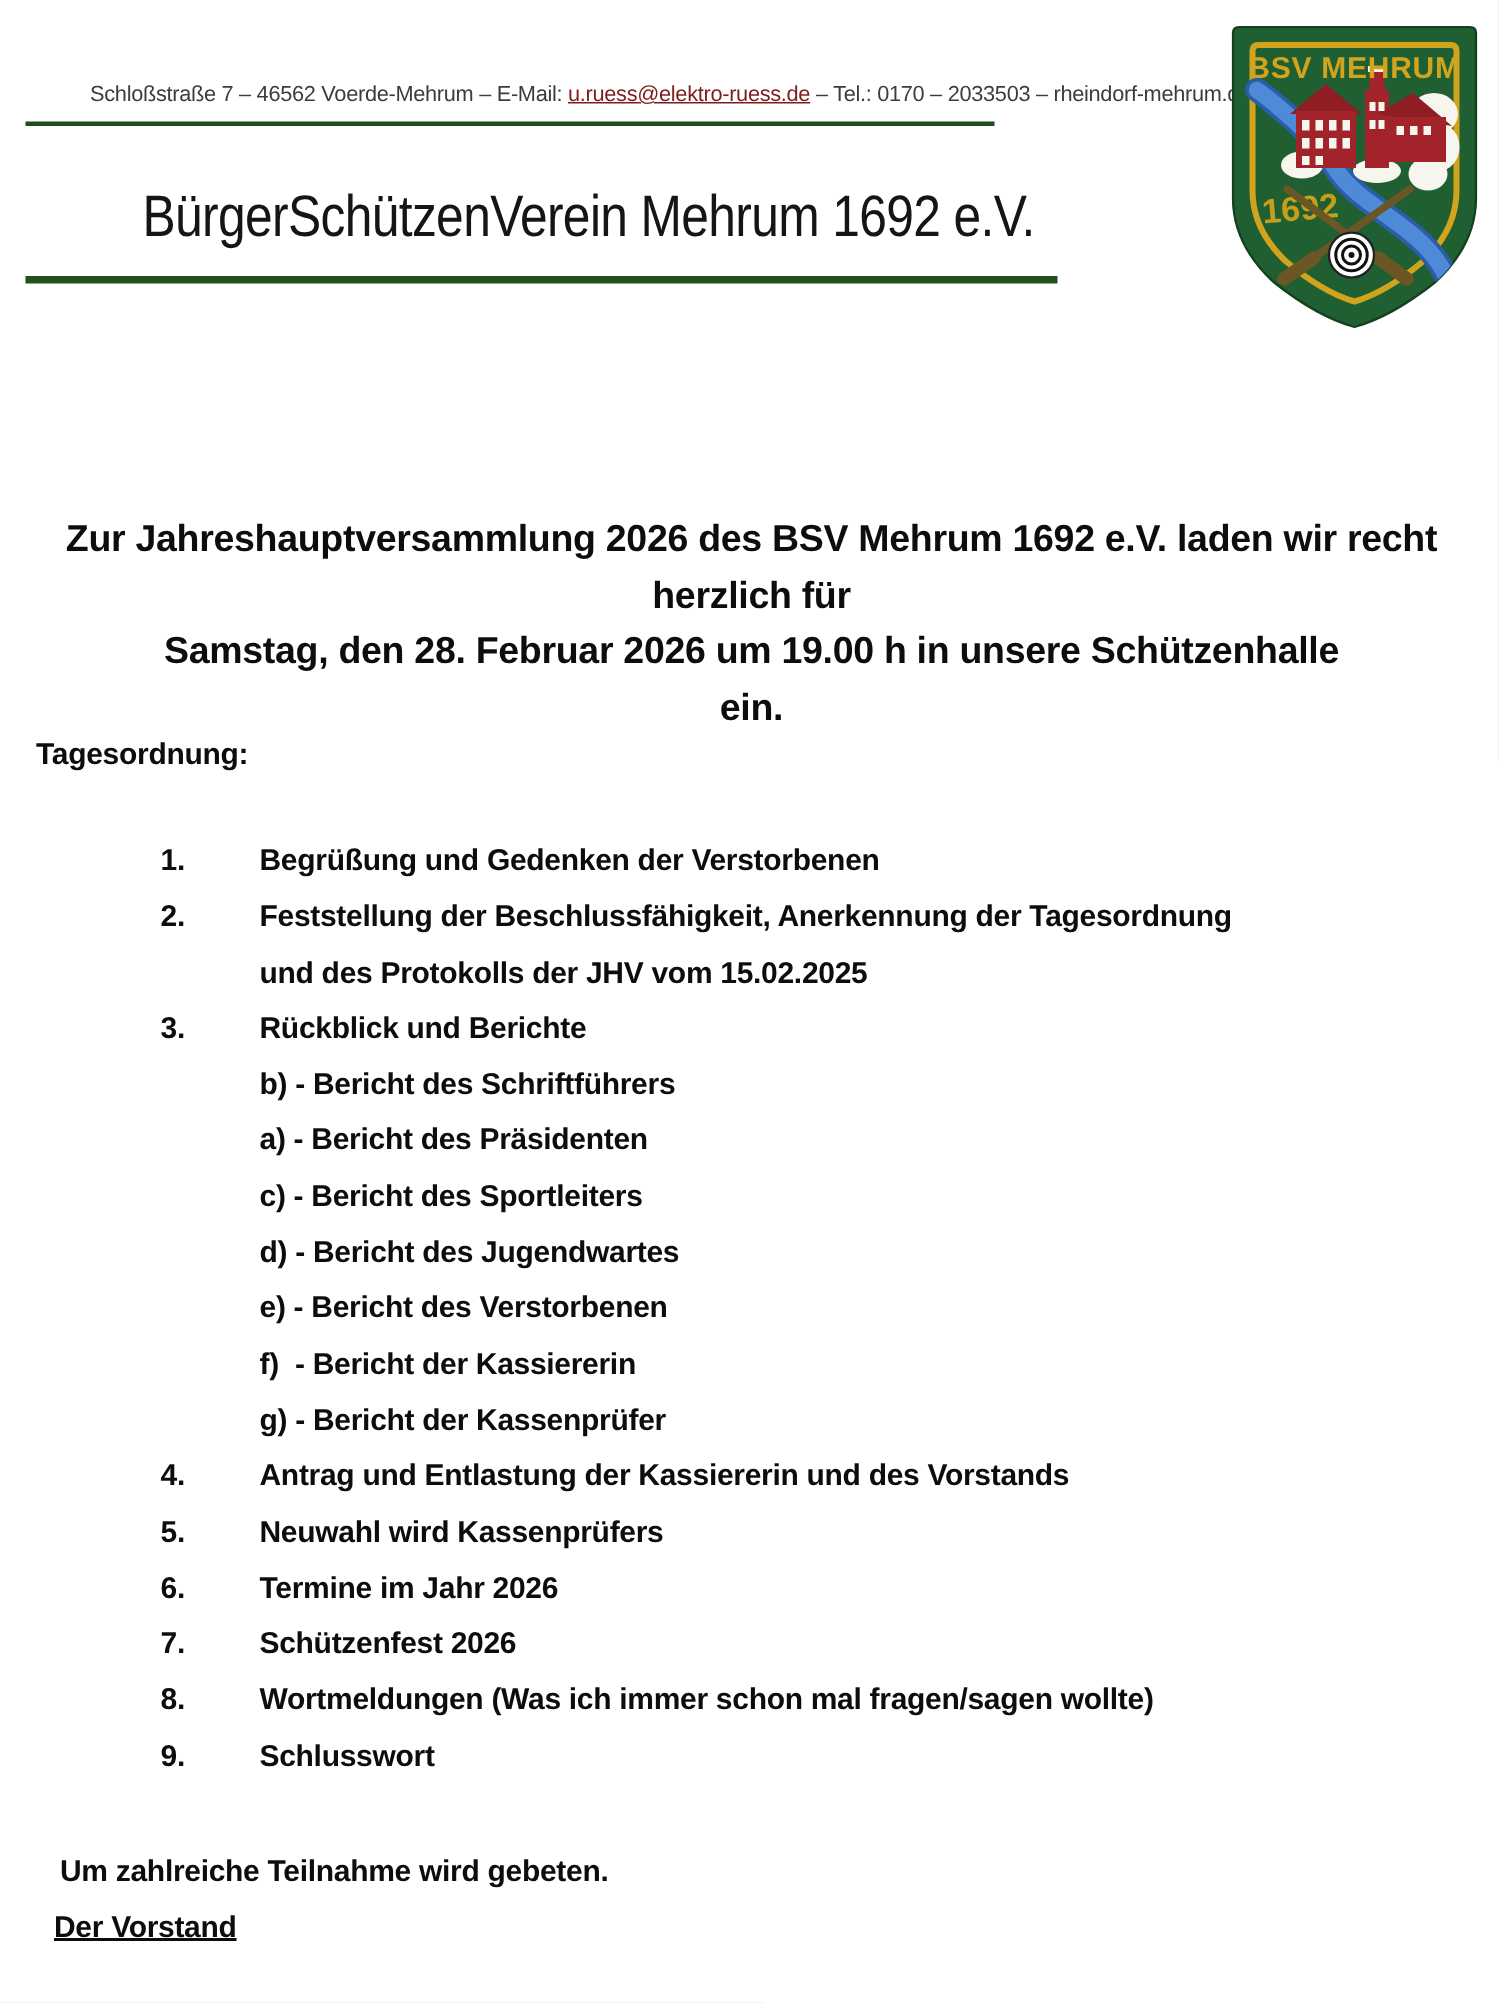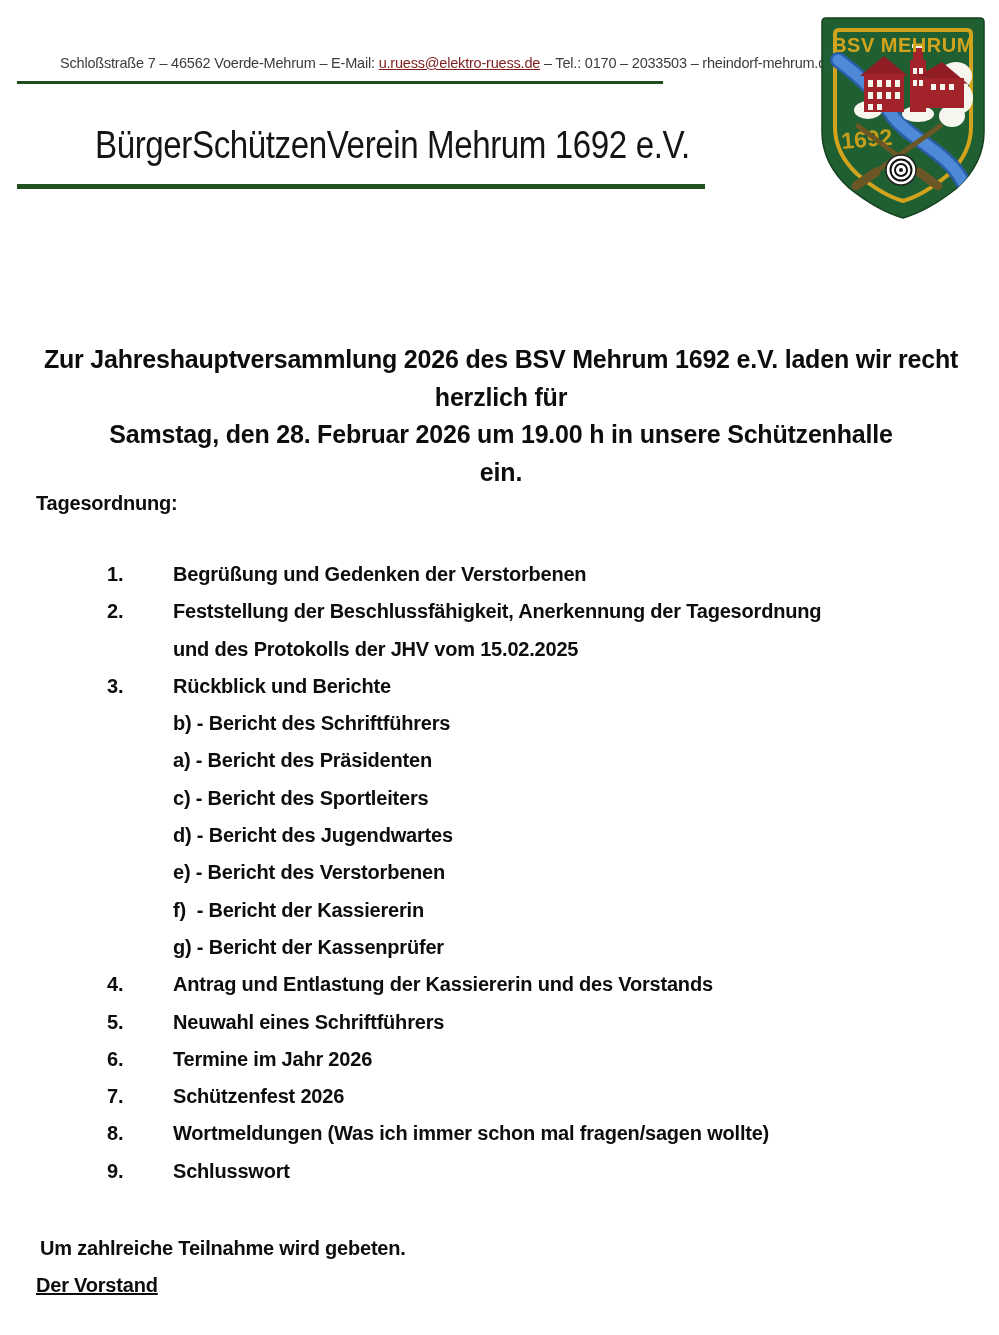--- a/index.html
+++ b/index.html
@@ -77,21 +77,21 @@
     width: 930px;
     text-align: center;
     font-size: 25px;
     font-weight: bold;
     letter-spacing: -0.2px;
     line-height: 37.5px;
     margin-left: 36px;
   }
   .agenda-label {
     position: absolute;
-    top: 492px; left: 36px;
+    top: 492px; left: 24px;
     font-size: 20px;
     font-weight: bold;
     letter-spacing: -0.2px;
   }
   
   .agenda {
     position: absolute;
     top: 563px; left: 0;
     width: 950px;
     font-size: 20px;
@@ -274,21 +274,21 @@
     <div class="agenda-row">
       <span class="agenda-num"></span>
       <span class="agenda-text">g) - Bericht der Kassenprüfer</span>
     </div>
     <div class="agenda-row">
       <span class="agenda-num">4.</span>
       <span class="agenda-text">Antrag und Entlastung der Kassiererin und des Vorstands</span>
     </div>
     <div class="agenda-row">
       <span class="agenda-num">5.</span>
-      <span class="agenda-text">Neuwahl eines Schriftführers</span>
+      <span class="agenda-text">Neuwahl wird Kassenprüfers</span>
     </div>
     <div class="agenda-row">
       <span class="agenda-num">6.</span>
       <span class="agenda-text">Termine im Jahr 2026</span>
     </div>
     <div class="agenda-row">
       <span class="agenda-num">7.</span>
       <span class="agenda-text">Schützenfest 2026</span>
     </div>
     <div class="agenda-row">

